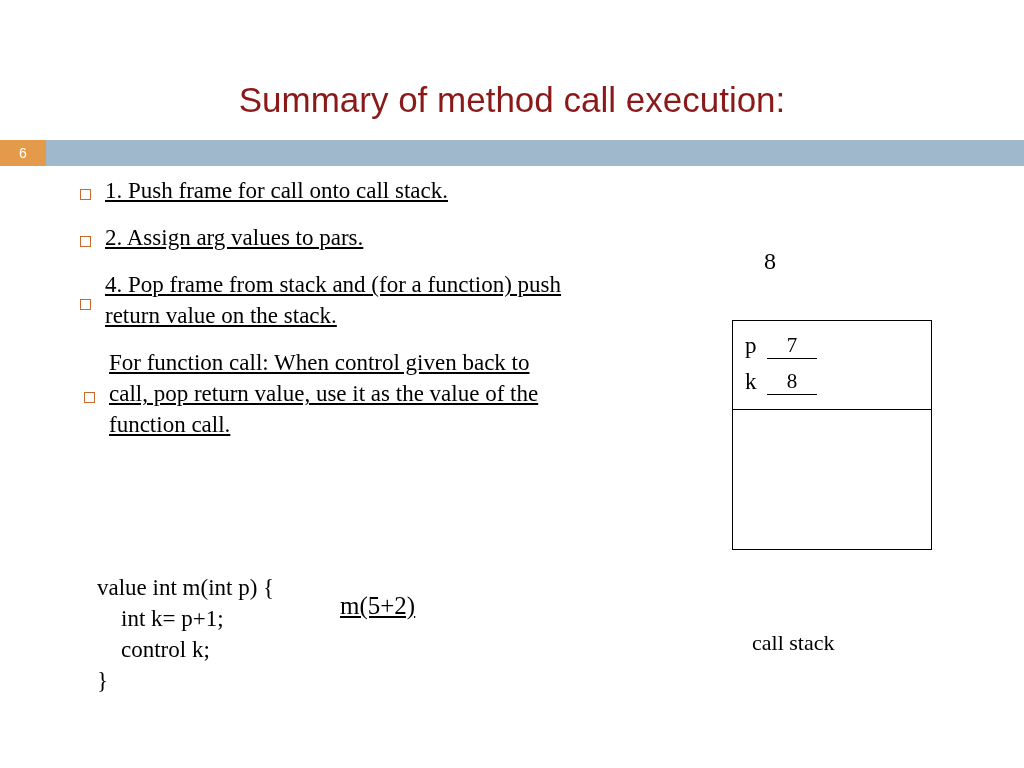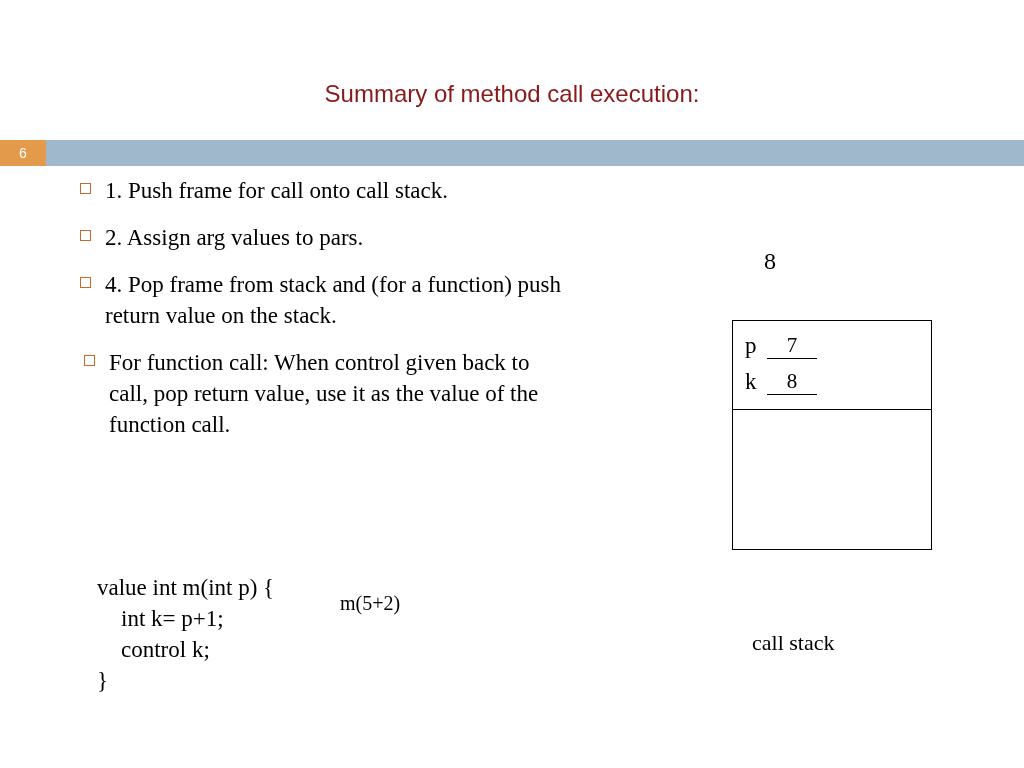--- a/index.html
+++ b/index.html
@@ -1,28 +1,28 @@
 <!DOCTYPE html>
 <html><head>
 <meta charset="utf-8">
 <style>
   * { box-sizing: border-box; margin: 0; padding: 0; }
   html, body { width: 1024px; height: 768px; background: #fff; font-family: "Times New Roman", Times, serif; }
   .slide { position: relative; width: 1024px; height: 768px; }
-  .title { position: absolute; top: 80px; left: 0; width: 1024px; text-align: center; font-family: "Trebuchet MS", "Gill Sans", "Segoe UI", sans-serif; font-size: 24px; color: #8a1a1a; }
+  .title { position: absolute; top: 80px; left: 0; width: 1024px; text-align: center; font-family: "Trebuchet MS", "Gill Sans", "Segoe UI", sans-serif; font-size: 35px; color: #8a1a1a; }
   .bar { position: absolute; top: 140px; left: 0; width: 1024px; height: 26px; background: #a0b8cc; }
   .page-badge { position: absolute; top: 140px; left: 0; width: 46px; height: 26px; background: #e39a4a; color: #fff; font-family: "Trebuchet MS", "Segoe UI", sans-serif; font-size: 14px; display: flex; align-items: center; justify-content: center; }
   .content { position: absolute; top: 175px; left: 80px; width: 490px; }
-  .item { display: flex; align-items: flex-start; margin-bottom: 16px; font-size: 23px; line-height: 1.35; color: #000; }
+  .item { display: flex; align-items: center; margin-bottom: 16px; font-size: 23px; line-height: 1.35; color: #000; text-decoration: underline; }
   .box { width: 11px; height: 11px; min-width: 11px; border: 1.5px solid #c96a2c; margin-top: 8px; margin-right: 14px; }
   .item-text { flex: 1; }
   .indent2 { padding-left: 4px; }
   .code-block { position: absolute; top: 572px; left: 97px; font-size: 23px; line-height: 1.35; }
   .code-line2 { padding-left: 24px; }
-  .call-expr { position: absolute; top: 592px; left: 340px; font-size: 20px; }
+  .call-expr { position: absolute; top: 592px; left: 340px; font-size: 25px; text-decoration: underline; }
   .eight { position: absolute; top: 248px; left: 764px; font-size: 24px; }
   .stack { position: absolute; top: 320px; left: 732px; width: 200px; }
   .frame-top { border: 1px solid #000; padding: 12px 12px 4px 12px; }
   .frame-bottom { border: 1px solid #000; border-top: none; height: 140px; }
   .varrow { display: flex; align-items: flex-end; font-size: 23px; margin-bottom: 10px; position: relative; }
   .varname { width: 22px; }
   .blank { width: 50px; border-bottom: 1.5px solid #000; text-align: center; height: 22px; position: relative; }
   .blank-val { position: absolute; left: 0; right: 0; bottom: 0; text-align: center; font-size: 21px; }
   .stack-label { position: absolute; top: 630px; left: 752px; font-size: 22px; }
 </style>

